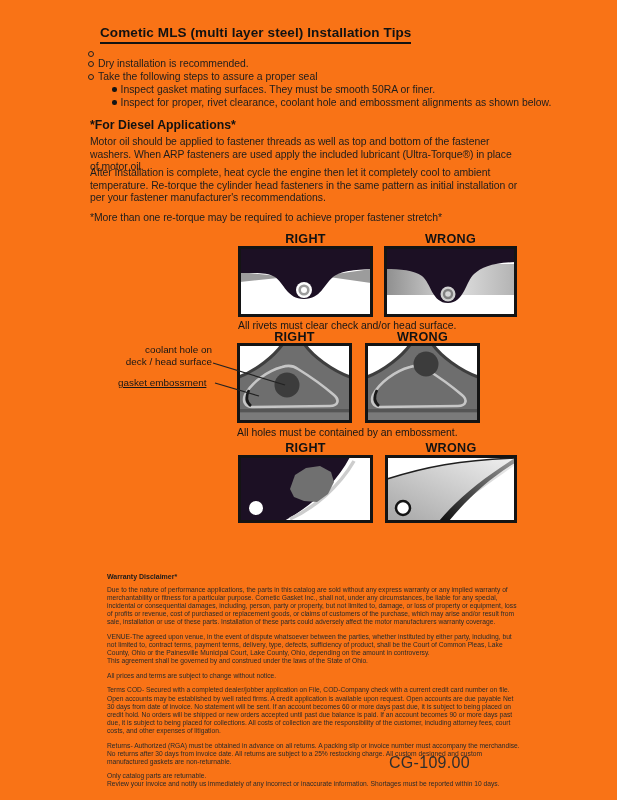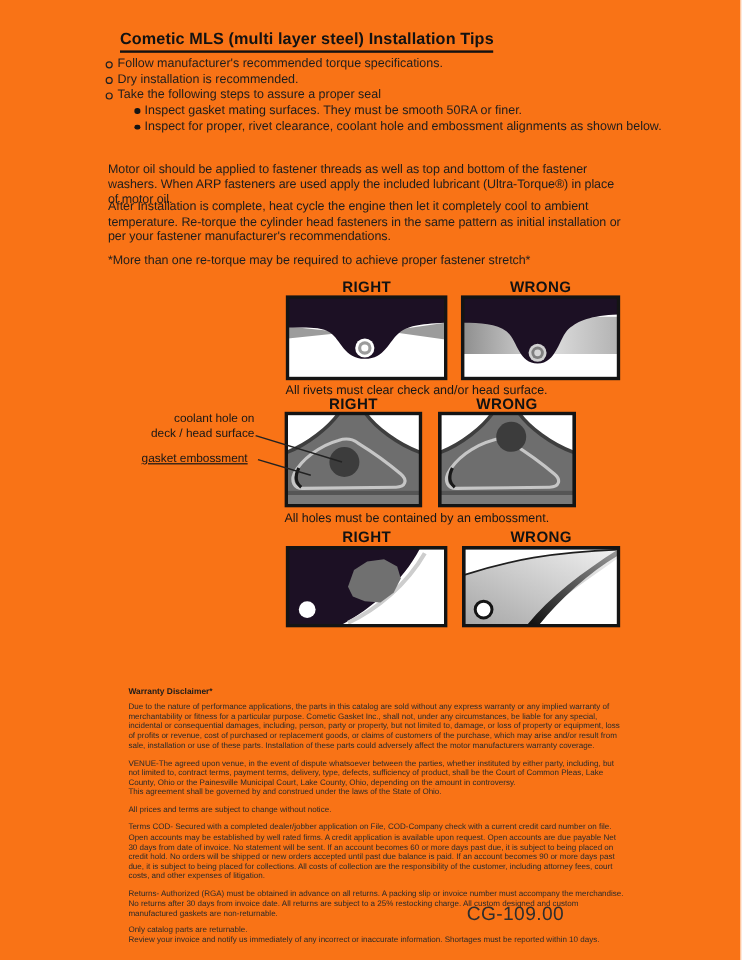--- a/index.html
+++ b/index.html
@@ -41,40 +41,40 @@
 </head>
 <body>
 
 <div class="page">
 
   <div class="abs doc-title">Cometic MLS (multi layer steel) Installation Tips</div>
 
   <div class="abs tips">
     <div class="tip-row">
       <span class="mk"></span>
-      <span>Follow manufacturer's recommended torque specifications.</span>
     </div>
     <div class="tip-row">
       <span class="mk"></span>
       <span>Dry installation is recommended.</span>
     </div>
     <div class="tip-row">
       <span class="mk"></span>
       <span>Take the following steps to assure a proper seal</span>
     </div>
     <div class="tip-row sub">
       <span class="mk"></span>
       <span>Inspect gasket mating surfaces.  They must be smooth 50RA or finer.</span>
     </div>
     <div class="tip-row sub">
       <span class="mk"></span>
       <span>Inspect for proper, rivet clearance, coolant hole and embossment alignments as shown below.</span>
     </div>
   </div>
 
+  <div class="abs h2">*For Diesel Applications*</div>
   <div class="abs para p2">After Installation is complete, heat cycle the engine then let it completely cool to ambient temperature. Re-torque the cylinder head fasteners in the same pattern as initial installation or per your fastener manufacturer's recommendations.</div>
   <div class="abs para p1">Motor oil should be applied to fastener threads as well as top and bottom of the fastener washers. When ARP fasteners are used apply the included lubricant (Ultra-Torque®) in place of motor oil.</div>
   <div class="abs para note">*More than one re-torque may be required to achieve proper fastener stretch*</div>
 
   <div class="abs rw" style="left:238px;top:232px;width:135px;">RIGHT</div>
   <div class="abs rw" style="left:384px;top:232px;width:133px;">WRONG</div>
 
   <svg class="abs panel" style="left:238px;top:246px;" width="135" height="71" viewBox="0 0 135 71" aria-hidden="true">
     <rect x="1.5" y="1.5" width="132" height="68" fill="#ffffff"></rect>
     <polygon points="2,26 50,31 2,36" fill="#9c9c9c"></polygon>

